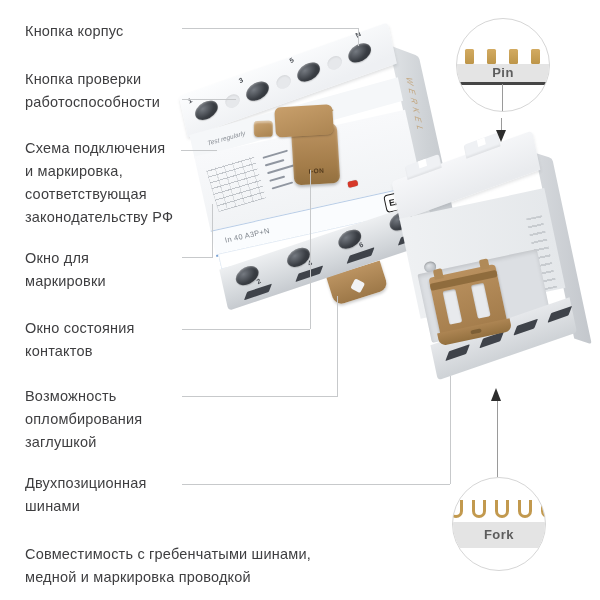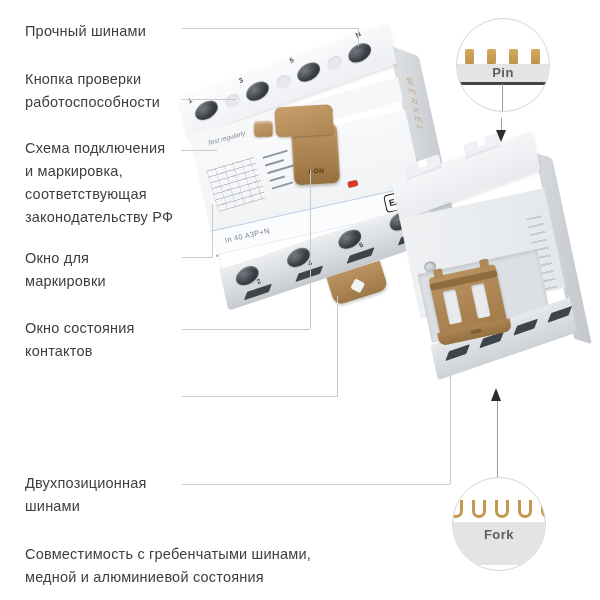--- a/index.html
+++ b/index.html
@@ -132,35 +132,38 @@
   .arrow-head{position:absolute;width:0;height:0;border-left:5.5px solid transparent;
               border-right:5.5px solid transparent;z-index:4;}
   .arrow-head.down{border-top:12px solid #2d2d2d;}
   .arrow-head.up{border-bottom:13px solid #2d2d2d;}
 </style>
 </head>
 <body>
 
 <div class="canvas">
 
-  <div class="lbl" style="top:20px">Прочный шинами</div>
+  <div class="lbl" style="top:20px">Кнопка корпус</div>
   <div class="lbl" style="top:68px">Кнопка проверки
 работоспособности</div>
   <div class="lbl" style="top:137px">Схема подключения
 и маркировка,
 соответствующая
 законодательству РФ</div>
   <div class="lbl" style="top:317px">Окно состояния
 контактов</div>
   <div class="lbl" style="top:247px">Окно для
 маркировки</div>
+  <div class="lbl" style="top:385px">Возможность
+опломбирования
+заглушкой</div>
   <div class="lbl" style="top:472px">Двухпозиционная
 шинами</div>
   <div class="lbl" style="top:543px">Совместимость с гребенчатыми шинами,
-медной и алюминиевой состояния</div>
+медной и маркировка проводкой</div>
 
   <div class="seg h" style="left:182px;top:28px;width:176px"></div>
   <div class="seg v" style="left:358px;top:28px;height:18px"></div>
   <div class="seg h" style="left:182px;top:99px;width:54px"></div>
   <div class="seg h" style="left:181px;top:150px;width:36px"></div>
   <div class="seg h" style="left:182px;top:257px;width:31px"></div>
   <div class="seg v" style="left:212px;top:204px;height:53px"></div>
   <div class="seg h" style="left:182px;top:329px;width:128px"></div>
   <div class="seg v" style="left:310px;top:170px;height:159px"></div>
   <div class="seg h" style="left:182px;top:396px;width:156px"></div>
@@ -283,16 +286,16 @@
   <div class="arrow-head down" style="left:496px;top:130px"></div>
 
   <div class="arrow-head up" style="left:491px;top:388px"></div>
   <div class="arrow-line" style="left:497px;top:401px;height:76px"></div>
   <div class="callout" style="left:452px;top:477px">
     <div class="fork-el" style="left:-4px"></div>
     <div class="fork-el" style="left:19px"></div>
     <div class="fork-el" style="left:42px"></div>
     <div class="fork-el" style="left:65px"></div>
     <div class="fork-el" style="left:88px"></div>
-    <div class="co-bar" style="top:44px;height:43px;line-height:26px">Fork</div>
+    <div class="co-bar" style="top:44px;height:26px;line-height:26px">Fork</div>
   </div>
 
 </div>
 
 </body></html>

